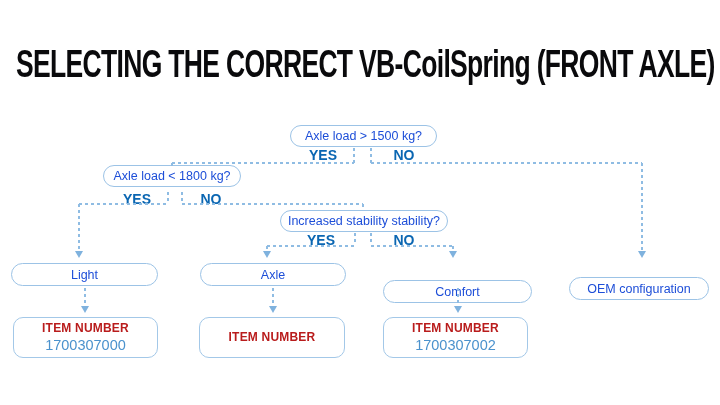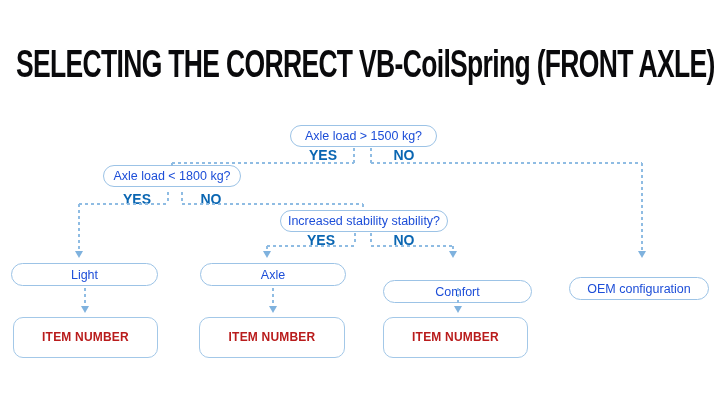--- a/index.html
+++ b/index.html
@@ -153,22 +153,24 @@
 
     <div class="vline v-light-item"></div>
     <div class="arrow a-item1"></div>
     <div class="vline v-heavy-item"></div>
     <div class="arrow a-item2"></div>
     <div class="vline v-comfort-item"></div>
     <div class="arrow a-item3"></div>
 
     <div class="itembox i1">
       <div class="item-label">ITEM NUMBER</div>
+      <div class="item-number">1700307000</div>
     </div>
     <div class="itembox i2">
       <div class="item-label">ITEM NUMBER</div>
     </div>
     <div class="itembox i3">
       <div class="item-label">ITEM NUMBER</div>
+      <div class="item-number">1700307002</div>
     </div>
 
   </div>
 </div>
 
 </body></html>

